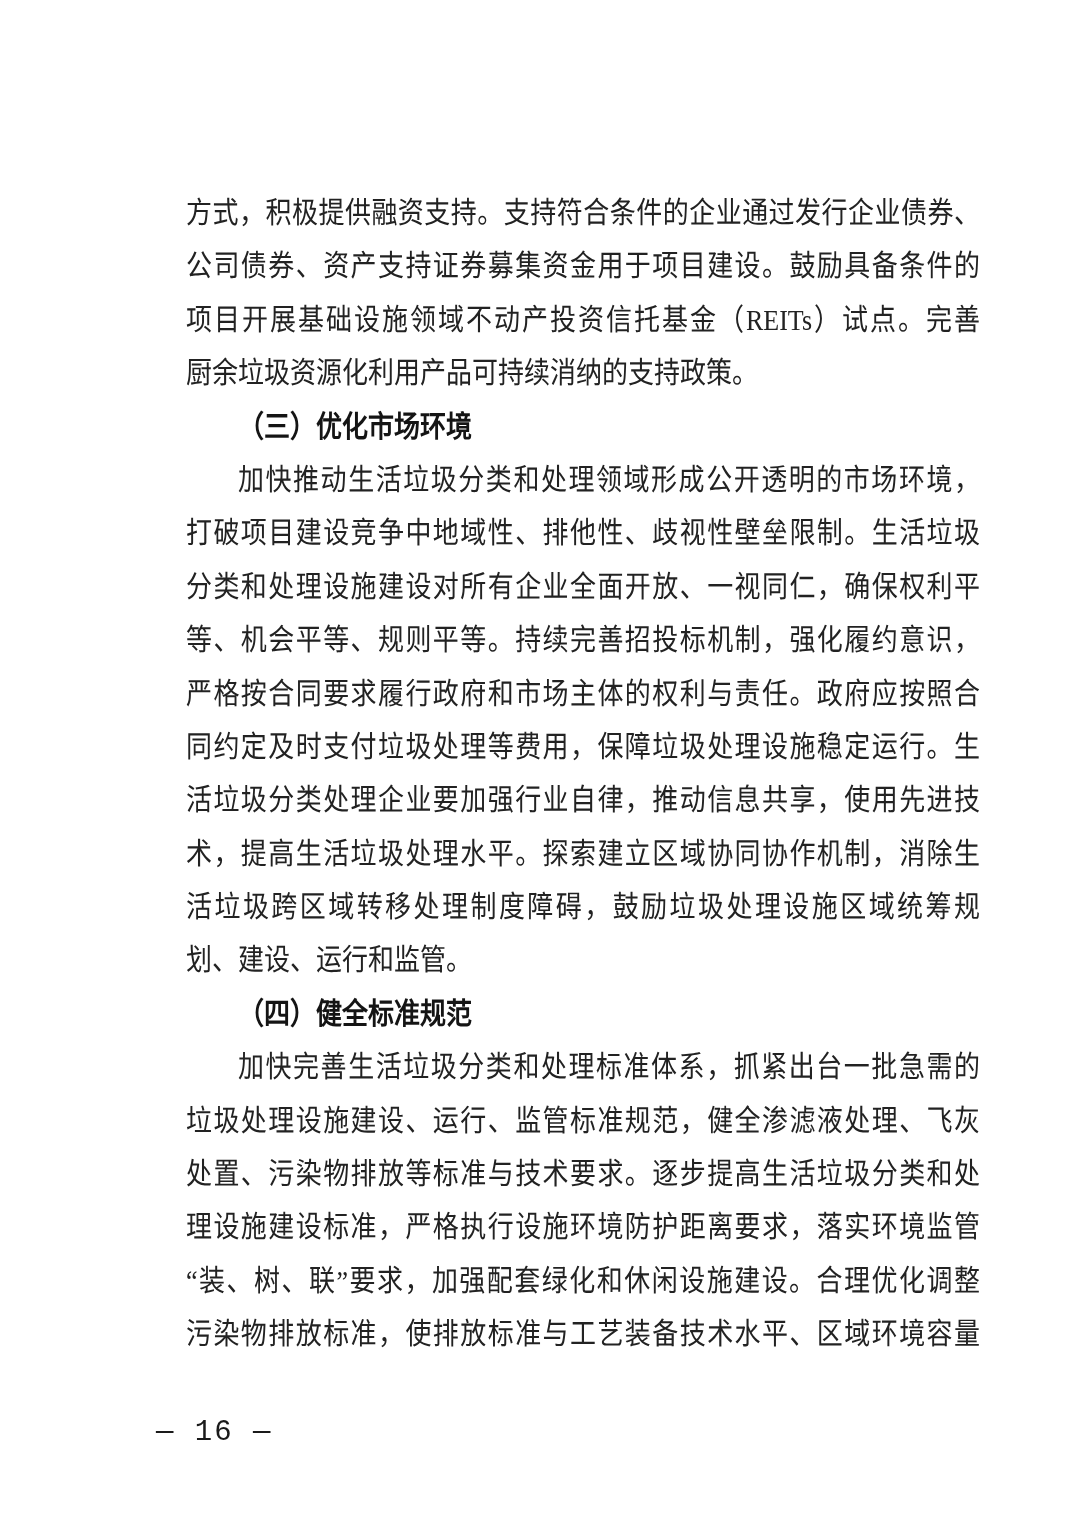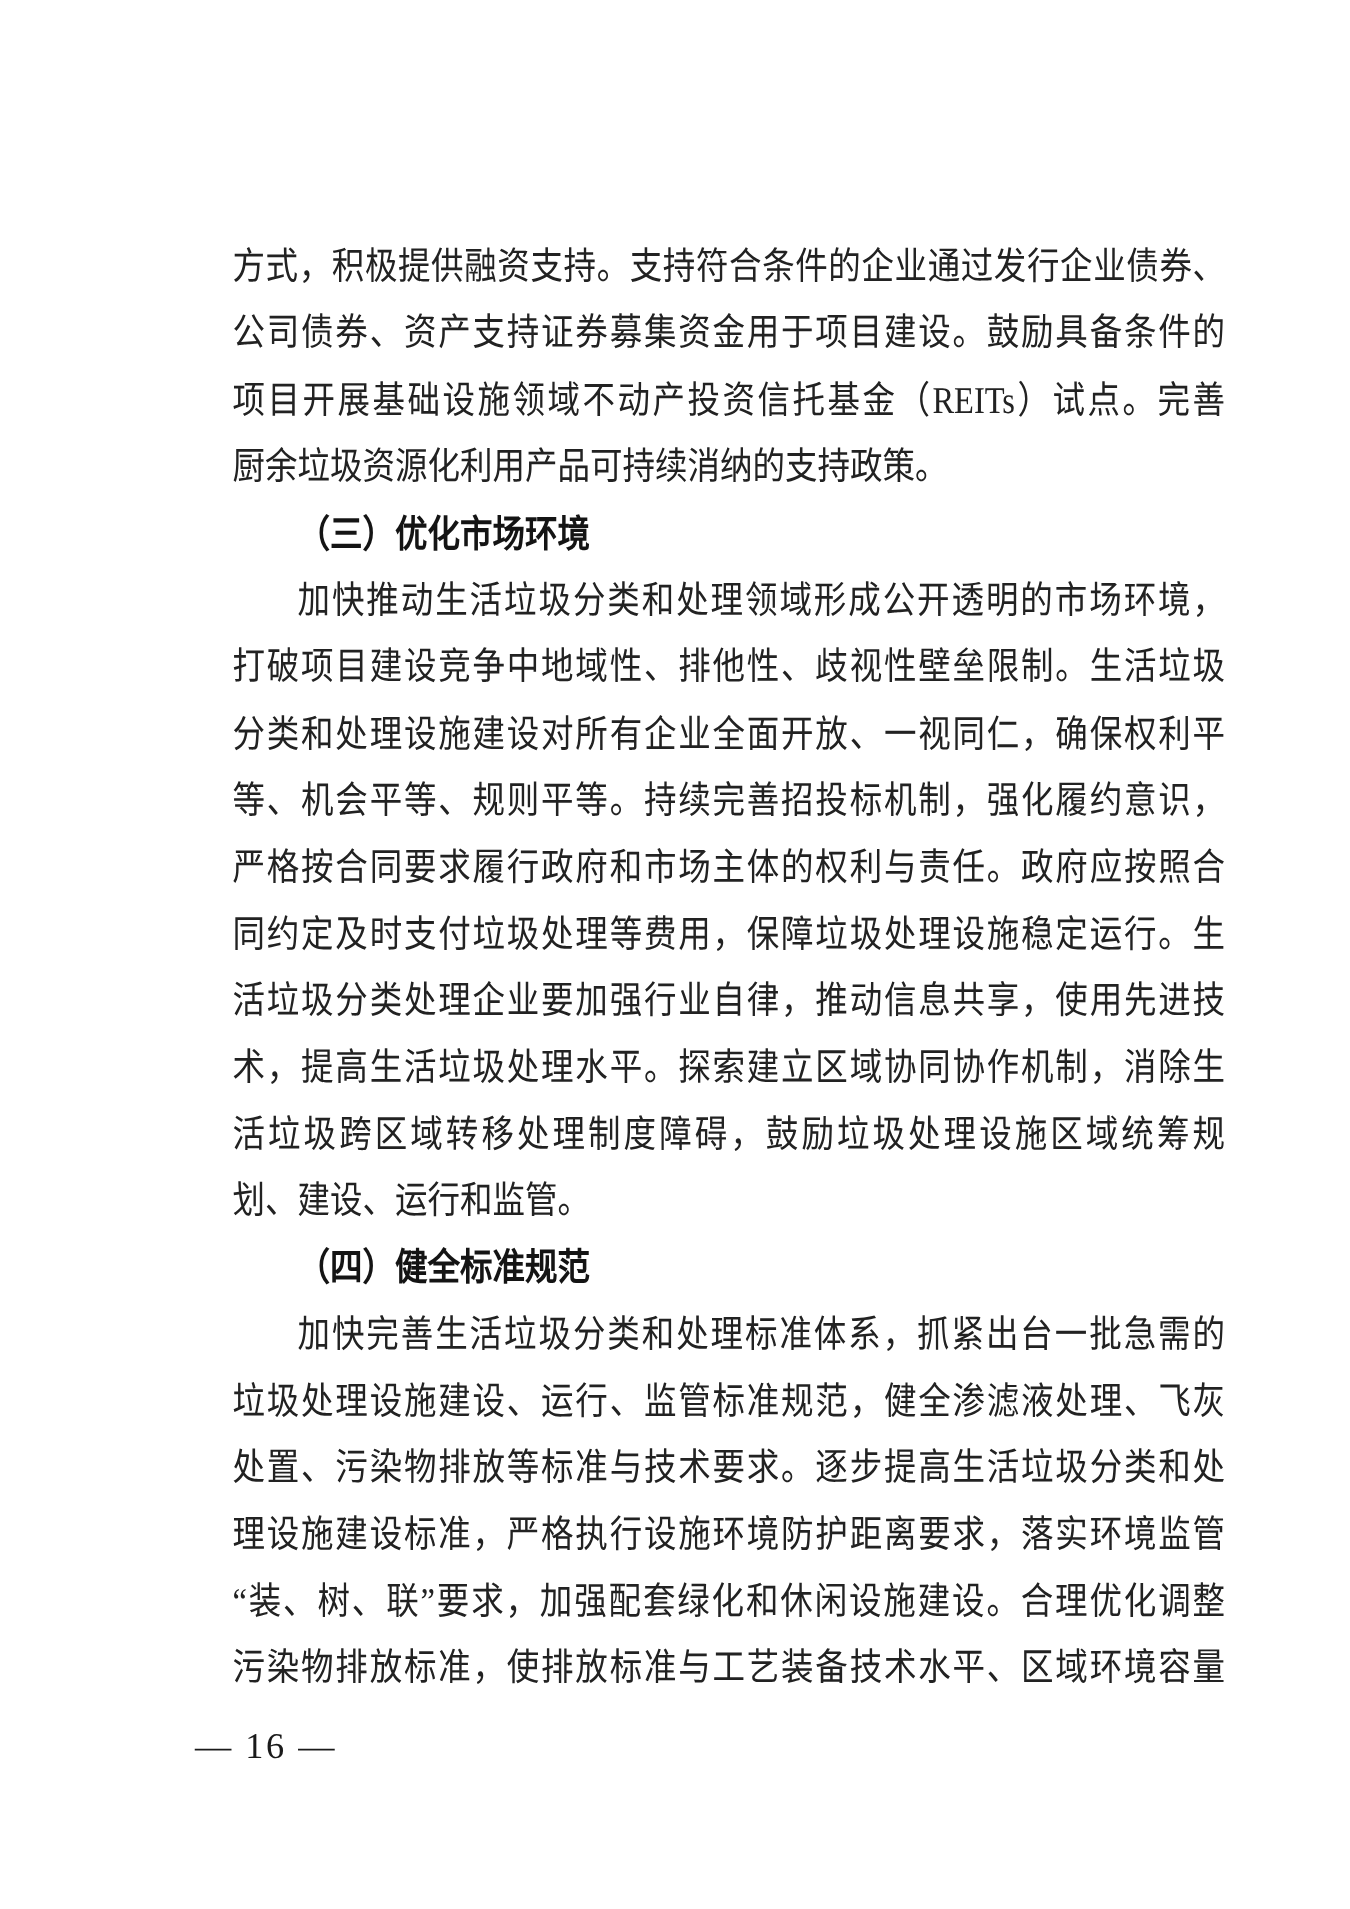--- a/index.html
+++ b/index.html
@@ -47,26 +47,26 @@
     text-indent: 52px;
   }
   .line.heading {
     font-family: "Liberation Sans", "DejaVu Sans", sans-serif;
     font-weight: 700;
     color: #141414;
   }
   .footer {
     position: absolute;
     left: 156px;
-    top: 1380px;
+    top: 1416px;
     font-size: 29px;
     line-height: 34px;
     color: #1a1a1a;
     letter-spacing: 2px;
-    font-family: Liberation Serif, serif;
+    font-family: Liberation Mono, monospace;
   }
 </style>
 </head>
 <body>
 
 <div class="page">
   <div class="doc-body">
       <div class="line fill">方式，积极提供融资支持。支持符合条件的企业通过发行企业债券、</div>
       <div class="line fill">公司债券、资产支持证券募集资金用于项目建设。鼓励具备条件的</div>
       <div class="line fill">项目开展基础设施领域不动产投资信托基金（REITs）试点。完善</div>

